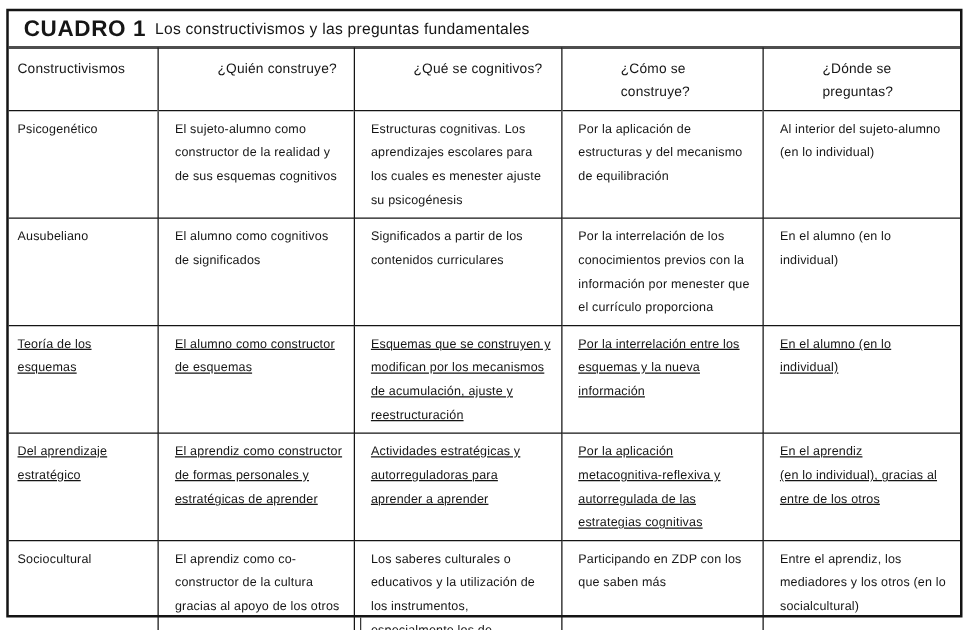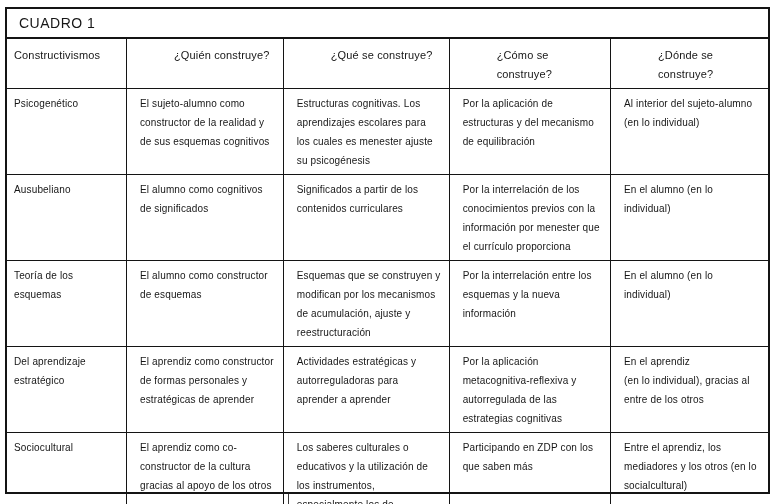--- a/index.html
+++ b/index.html
@@ -17,21 +17,21 @@
     border: 2px solid #141414;
     background: #ffffff;
   }
   .title-bar {
     height: 29px;
     border-bottom: 1px solid #141414;
     display: flex; align-items: center;
     padding-left: 12px;
     white-space: nowrap;
   }
-  .title-label { font-weight: normal; font-size: 14px; letter-spacing: 0.5px; }
+  .title-label { font-weight: bold; font-size: 18px; letter-spacing: 0.5px; }
   .title-text { font-size: 12.5px; margin-left: 7px; letter-spacing: 0.2px; }
   table.cuadro {
     width: 100%;
     border-collapse: collapse;
     table-layout: fixed;
   }
   table.cuadro th, table.cuadro td {
     border: 1px solid #141414;
     vertical-align: top;
     text-align: left;
@@ -45,57 +45,58 @@
   }
   table.cuadro th { font-size: 11px; padding-top: 7px; padding-left: 47px; }
   table.cuadro th:first-child, table.cuadro td:first-child { padding-left: 7px; }
   
   table.cuadro tr > *:first-child { border-left: none; }
   table.cuadro tr > *:last-child { border-right: none; }
   table.cuadro tr:last-child > * { border-bottom: none; }
   table.cuadro thead tr { height: 24px; }
   table.cuadro tbody tr:nth-child(1) { height: 57px; }
   table.cuadro tbody tr:nth-child(2) { height: 70px; }
-  table.cuadro tbody tr:nth-child(3) { height: 70px; }
-  table.cuadro tbody tr:nth-child(4) { height: 52px; }
+  table.cuadro tbody tr:nth-child(3) { height: 70px; text-decoration: underline; }
+  table.cuadro tbody tr:nth-child(4) { height: 52px; text-decoration: underline; }
   table.cuadro tbody tr:nth-child(5) { height: 70px; }
   table.cuadro tbody tr:nth-child(6) { height: 51px; }
   table.cuadro tbody tr:nth-child(7) { height: 48px; }
   .crop-stub {
     position: absolute;
     left: 288px; top: 494px;
     width: 1px; height: 10px;
     background: #3a3a3a;
   }
 </style>
 </head>
 <body>
 
 <div class="sheet">
   <div class="cuadro-wrap">
 
     <div class="title-bar">
       <span class="title-label">CUADRO 1</span>
+      <span class="title-text">Los constructivismos y las preguntas fundamentales</span>
     </div>
 
     <table class="cuadro">
       <colgroup>
         <col style="width:15.7%">
         <col style="width:20.6%">
         <col style="width:21.8%">
         <col style="width:21.2%">
         <col style="width:20.7%">
       </colgroup>
       <thead>
         <tr>
           <th>Constructivismos</th>
           <th>¿Quién construye?</th>
-          <th>¿Qué se construye?</th>
+          <th>¿Qué se cognitivos?</th>
           <th>¿Cómo se construye?</th>
-          <th>¿Dónde se construye?</th>
+          <th>¿Dónde se preguntas?</th>
         </tr>
       </thead>
       <tbody>
         <tr>
           <td>Psicogenético</td>
           <td>El sujeto-alumno como constructor de la realidad y de sus esquemas cognitivos</td>
           <td>Estructuras cognitivas. Los aprendizajes escolares para los cuales es menester ajuste su psicogénesis</td>
           <td>Por la aplicación de estructuras y del mecanismo de equilibración</td>
           <td>Al interior del sujeto-alumno (en lo individual)</td>
         </tr>

